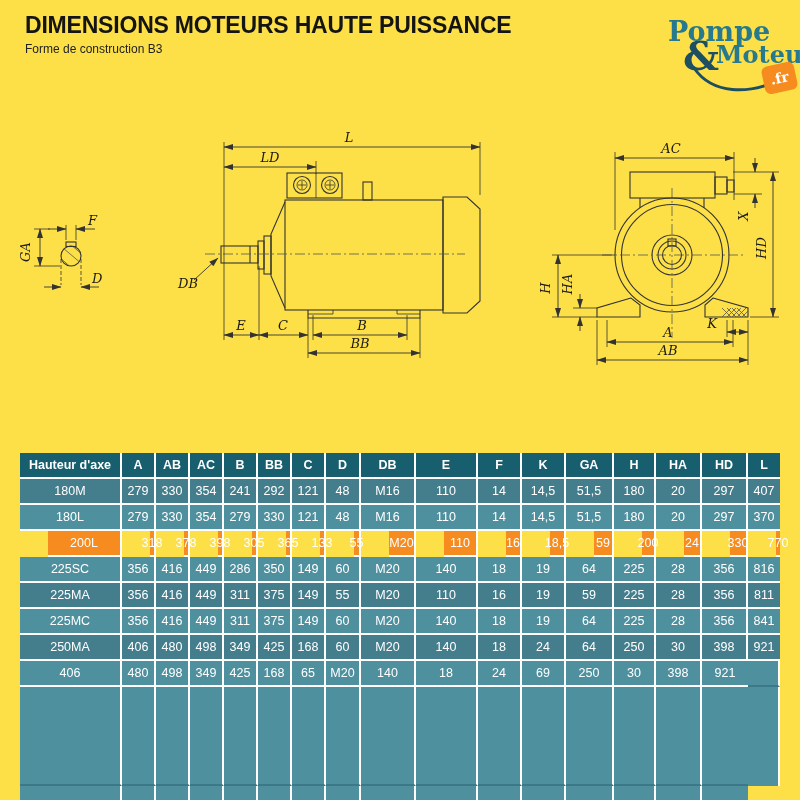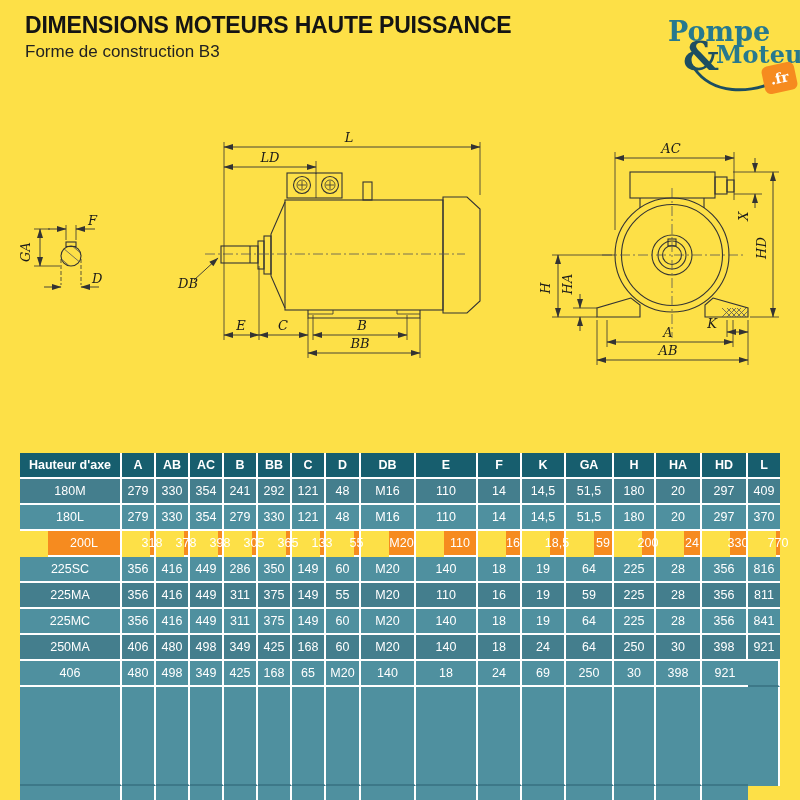--- a/index.html
+++ b/index.html
@@ -3,21 +3,21 @@
 <meta charset="utf-8">
 <style>
   * { margin:0; padding:0; box-sizing:border-box; }
   html,body { width:800px; height:800px; background:#ffffff; overflow:hidden;
               font-family:"Liberation Sans", sans-serif; }
   .page { position:relative; width:800px; height:800px; background:#fde047; }
 
   
   .title { position:absolute; left:25px; top:12px; font-size:23px; font-weight:800;
            color:#141414; letter-spacing:-0.2px; }
-  .subtitle { position:absolute; left:25px; top:42px; font-size:17px; color:#222; }
+  .subtitle { position:absolute; left:25px; top:42px; font-size:12px; color:#222; }
 
   
   .logo { position:absolute; left:648px; top:12px; width:148px; height:102px;margin-left:12px; }
   .logo .pompe { position:absolute; left:8px; top:4px; font-family:"DejaVu Serif", serif;
                  font-size:27px; font-weight:700; color:#27798e; }
   .logo .amp   { position:absolute; left:23px; top:20px; font-family:"DejaVu Serif", serif;
                  font-size:40px; font-weight:700; color:#1d4e61; }
   .logo .moteur{ position:absolute; left:56px; top:28px; font-family:"DejaVu Serif", serif;
                  font-size:24px; font-weight:700; color:#27798e; }
   .logo .swoosh{ position:absolute; left:30px; top:52px; }
@@ -263,21 +263,21 @@
       <div class="cell dark">121</div>
       <div class="cell dark">48</div>
       <div class="cell dark">M16</div>
       <div class="cell dark">110</div>
       <div class="cell dark">14</div>
       <div class="cell dark">14,5</div>
       <div class="cell dark">51,5</div>
       <div class="cell dark">180</div>
       <div class="cell dark">20</div>
       <div class="cell dark">297</div>
-      <div class="cell dark lastcol">409</div>
+      <div class="cell dark lastcol">407</div>
       <div class="cell light">180L</div>
       <div class="cell light">279</div>
       <div class="cell light">330</div>
       <div class="cell light">354</div>
       <div class="cell light">279</div>
       <div class="cell light">330</div>
       <div class="cell light">121</div>
       <div class="cell light">48</div>
       <div class="cell light">M16</div>
       <div class="cell light">110</div>

